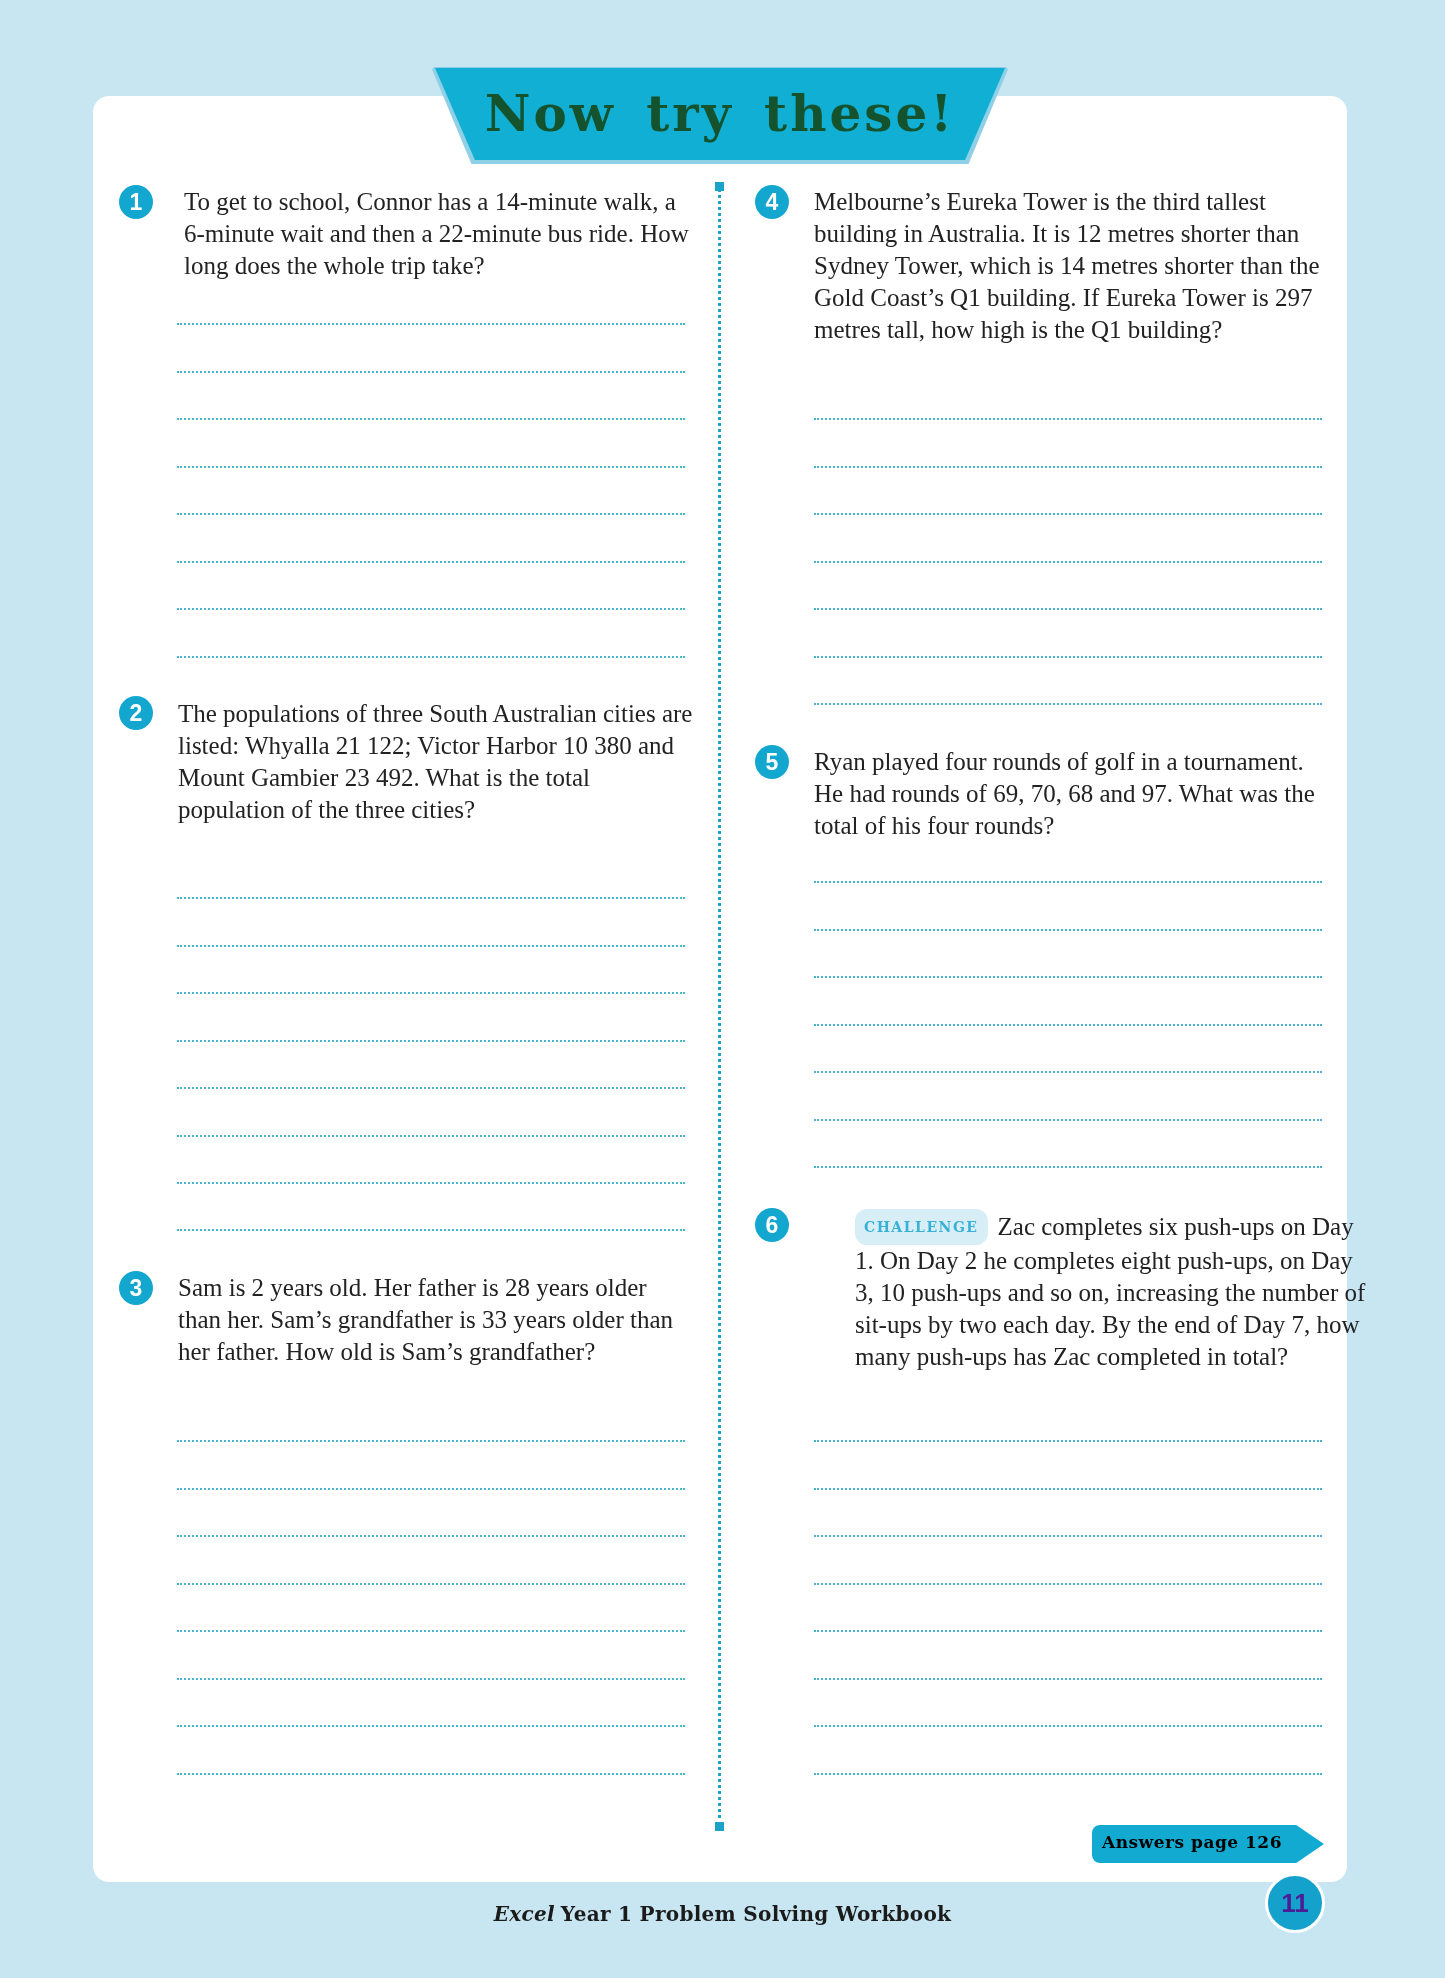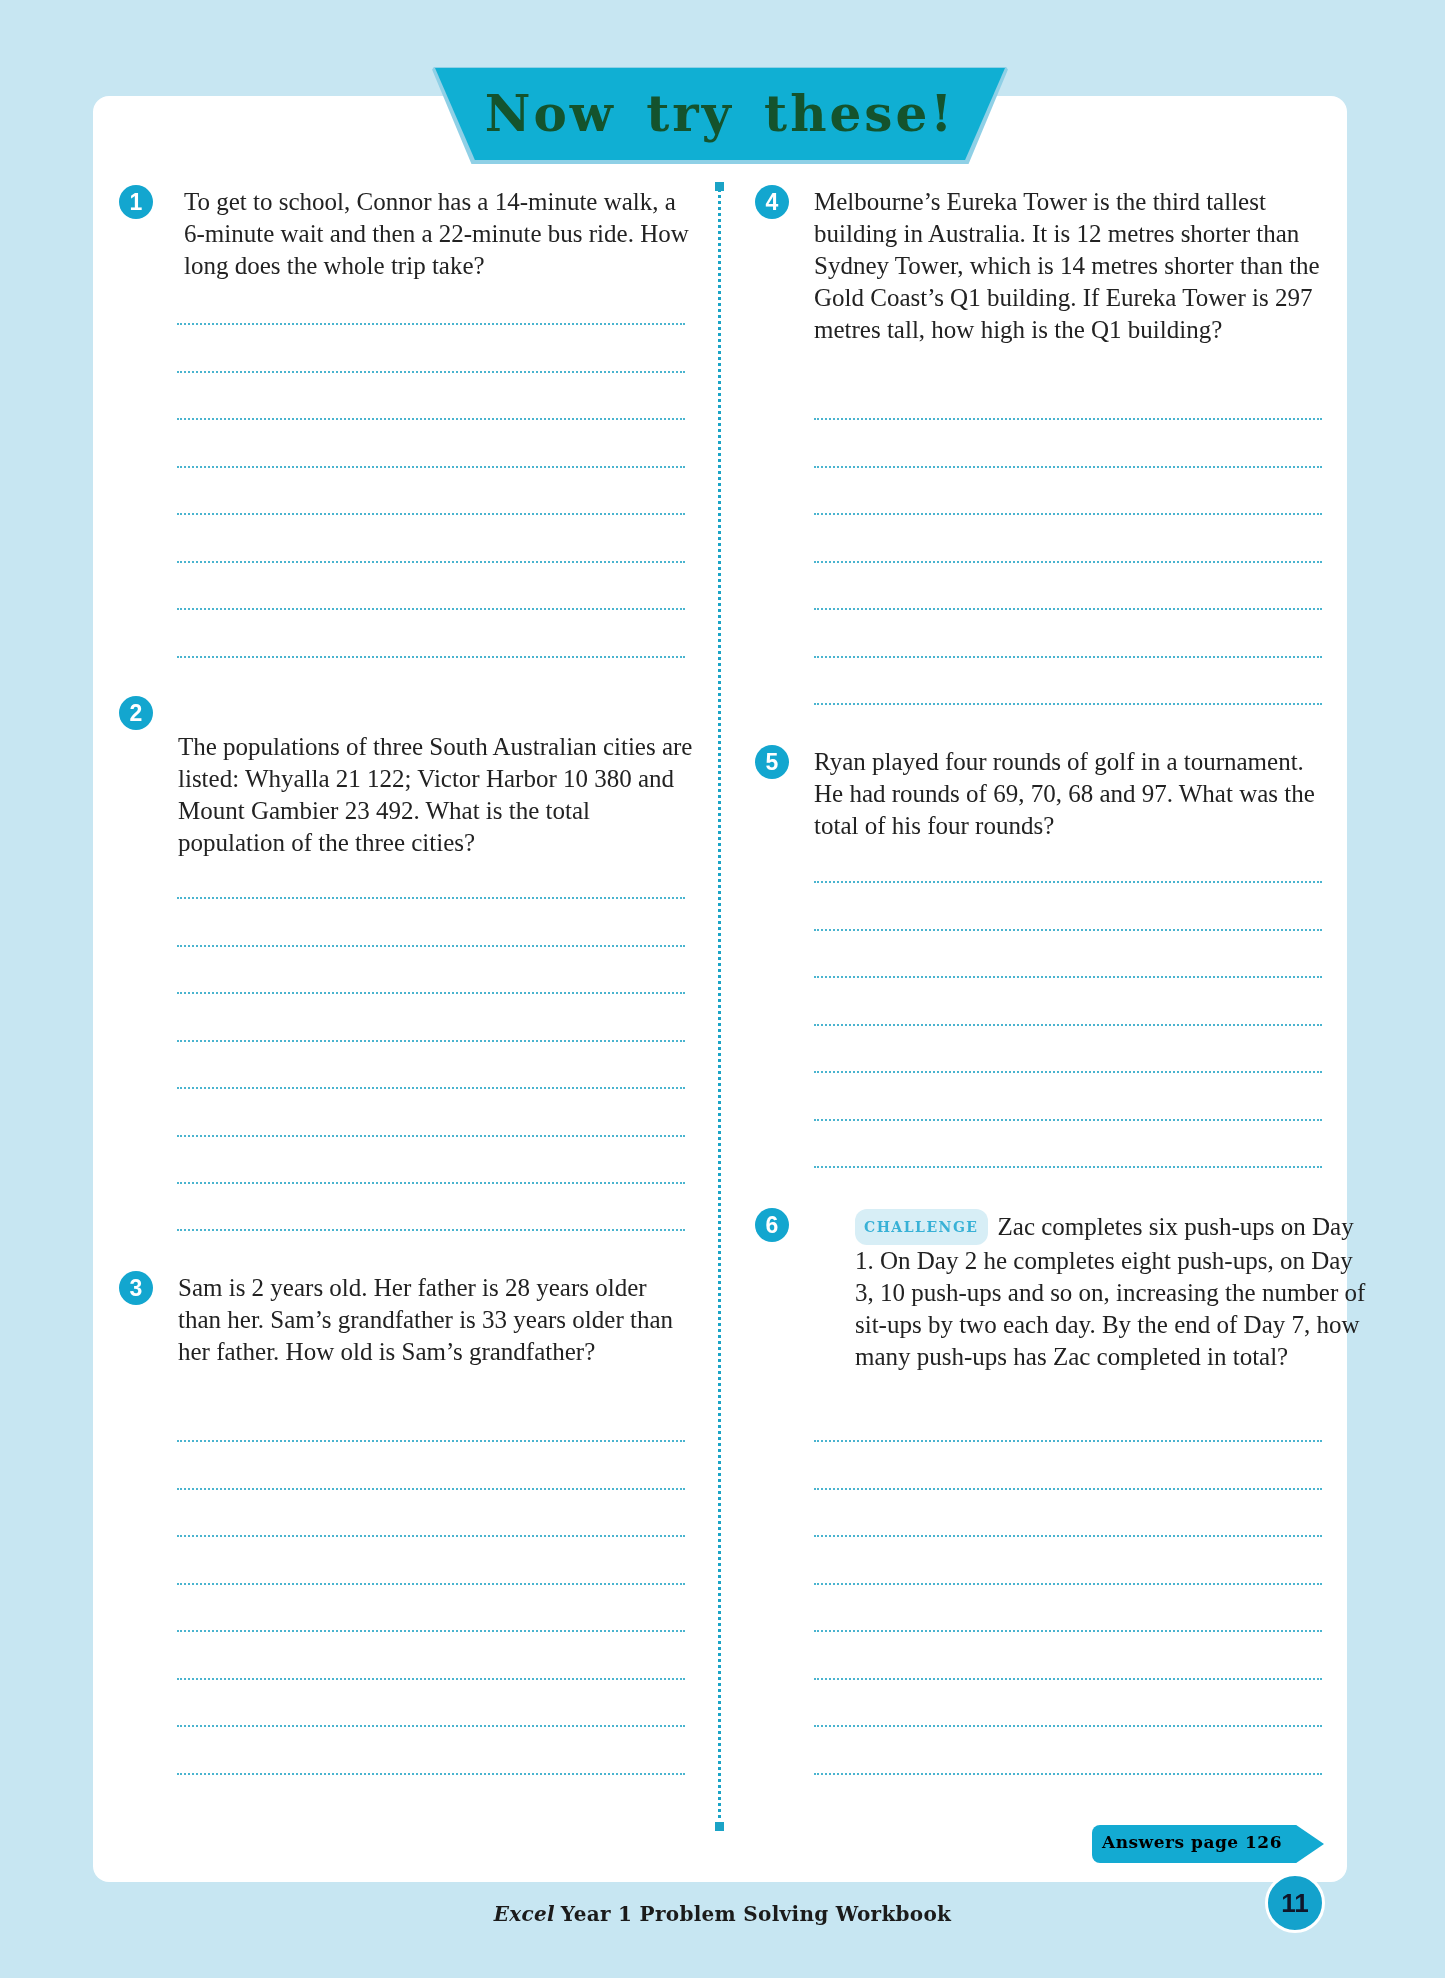--- a/index.html
+++ b/index.html
@@ -64,21 +64,21 @@
     border-radius:8px 0 0 8px;
   }
   .answers-tab span {
     position:absolute; left:10px; top:7px; color:#000000;
     font-family:"DejaVu Serif", serif; font-weight:bold; font-size:17px;
     letter-spacing:0.5px;
   }
   .page-num {
     position:absolute; left:1265px; top:1873px; width:60px; height:60px;
     border-radius:50%; background:#14a2cc; border:3px solid #ffffff;
-    box-sizing:border-box; color:#0f172a;
+    box-sizing:border-box; color:#4c1d95;
     font-family:"Liberation Sans", sans-serif; font-weight:bold; font-size:26px;
     display:flex; align-items:center; justify-content:center;
   }
   .footer {
     position:absolute; left:0; width:1445px; top:1902px; text-align:center;
     font-family:"DejaVu Serif", serif; font-weight:bold; font-size:20px;
     color:#1b1b1b; letter-spacing:0.3px;
   }
   .footer em { font-style:italic; margin-right:6px; }
 </style>
@@ -105,21 +105,21 @@
   <div class="line" style="left:177px; width:508px; top:371px"></div>
   <div class="line" style="left:177px; width:508px; top:418px"></div>
   <div class="line" style="left:177px; width:508px; top:466px"></div>
   <div class="line" style="left:177px; width:508px; top:513px"></div>
   <div class="line" style="left:177px; width:508px; top:561px"></div>
   <div class="line" style="left:177px; width:508px; top:608px"></div>
   <div class="line" style="left:177px; width:508px; top:656px"></div>
 </div>
 
 <div class="q-num" style="left:119px; top:696px">2</div>
-<div class="q-text" style="left:178px; top:731px; width:515px">The populations of three South Australian cities are listed: Whyalla 21 122; Victor Harbor 10 380 and Mount Gambier 23 492. What is the total population of the three cities?</div>
+<div class="q-text" style="left:178px; top:698px; width:515px">The populations of three South Australian cities are listed: Whyalla 21 122; Victor Harbor 10 380 and Mount Gambier 23 492. What is the total population of the three cities?</div>
 <div>
   <div class="line" style="left:177px; width:508px; top:897px"></div>
   <div class="line" style="left:177px; width:508px; top:945px"></div>
   <div class="line" style="left:177px; width:508px; top:992px"></div>
   <div class="line" style="left:177px; width:508px; top:1040px"></div>
   <div class="line" style="left:177px; width:508px; top:1087px"></div>
   <div class="line" style="left:177px; width:508px; top:1135px"></div>
   <div class="line" style="left:177px; width:508px; top:1182px"></div>
   <div class="line" style="left:177px; width:508px; top:1229px"></div>
 </div>

